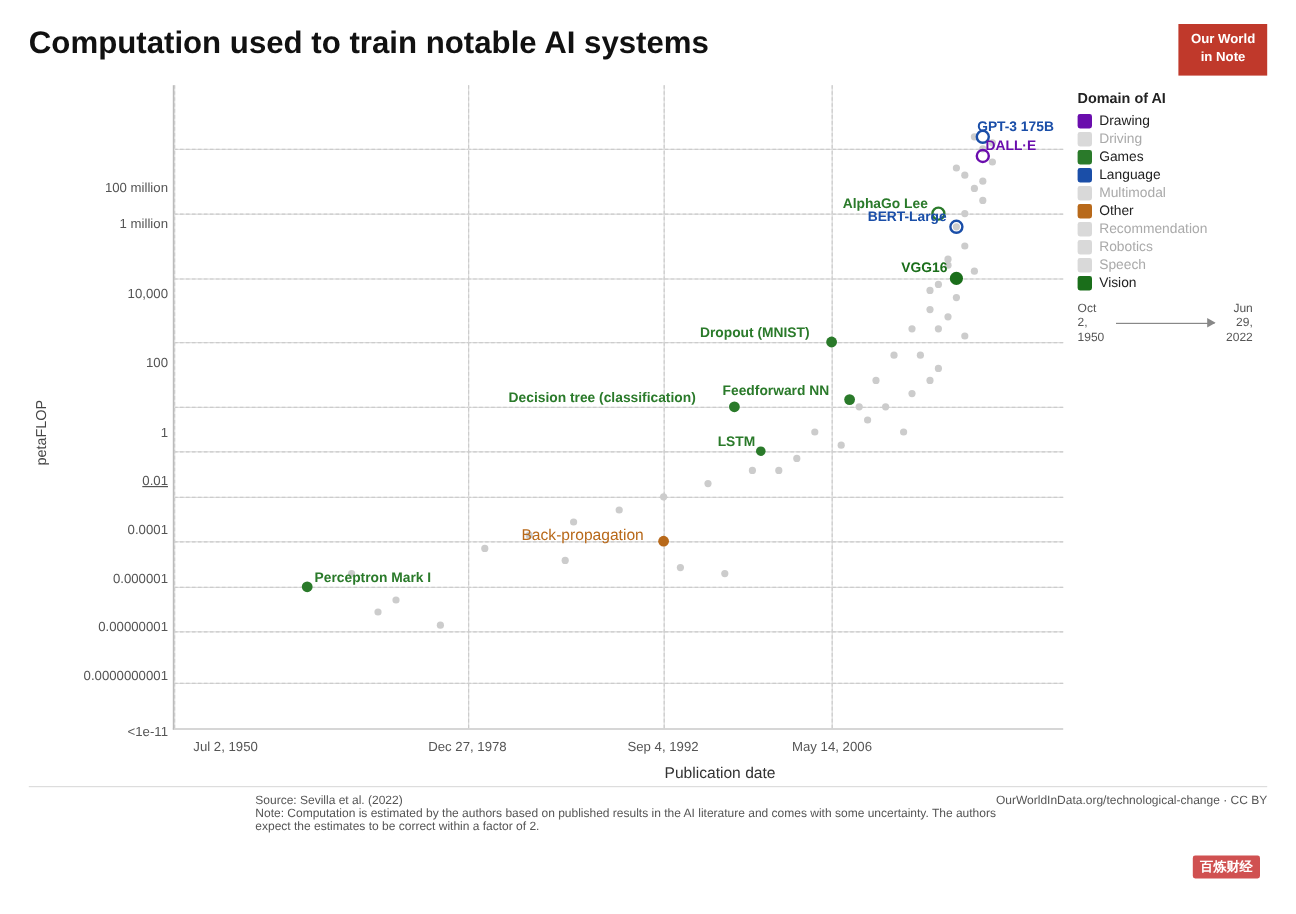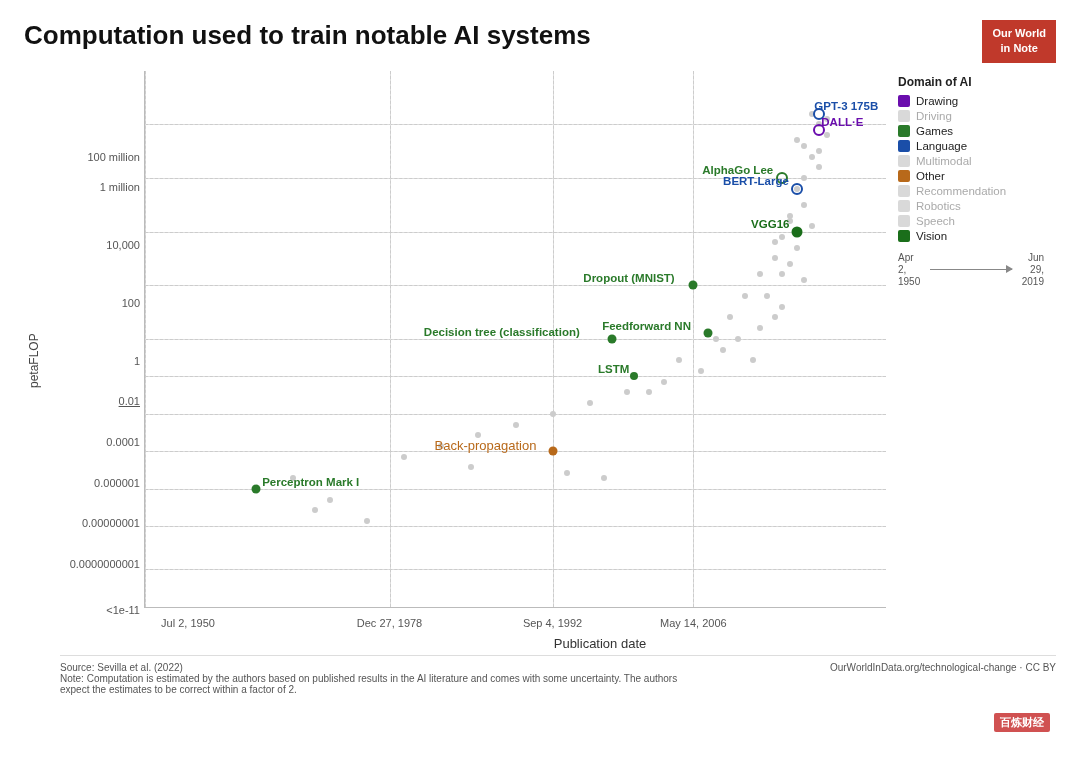--- a/index.html
+++ b/index.html
@@ -144,22 +144,21 @@
       align-items: center;
       gap: 6px;
     }
     .footer {
       border-top: 1px solid #ddd;
       padding-top: 6px;
       margin-top: 4px;
       font-size: 10px;
       color: #555;
       display: flex;
-      justify-content: space-between;
-      margin-left: 36px;
+      justify-content: flex-end;
     }
     .footer-left {}
     .footer-right { text-align: right; }
     .watermark {
       position: absolute;
       bottom: 30px;
       right: 30px;
       background: rgba(200,50,50,0.85);
       color: #fff;
       font-size: 11px;
@@ -337,33 +336,33 @@
                 <div class="legend-swatch" style="background:#aaa;opacity:0.45;"></div>
                 <span style="color:#aaa">Speech</span>
               </div>
               <div class="legend-item active">
                 <div class="legend-swatch" style="background:#1a6e1a;opacity:1;"></div>
                 <span style="color:#222">Vision</span>
               </div>
             </div>
           <div class="time-range">
             <div style="font-size:10px;line-height:1.2;">
-              <div>Apr</div>
+              <div>Oct</div>
                 <div>2,</div>
                 <div>1950</div>
             </div>
             <div style="display:flex;align-items:center;flex:1;padding:0 4px;">
               <div style="flex:1;height:1px;background:#888;position:relative;">
                 <div style="position:absolute;right:-1px;top:-4px;border-left:7px solid #888;border-top:4px solid transparent;border-bottom:4px solid transparent;"></div>
               </div>
             </div>
             <div style="font-size:10px;line-height:1.2;text-align:right;">
               <div>Jun</div>
                 <div>29,</div>
-                <div>2019</div>
+                <div>2022</div>
             </div>
           </div>
         </div>
       </div>
       <div class="x-axis-title">Publication date</div>
     </div>
   </div>
 
   <div class="footer">
     <div class="footer-left">

